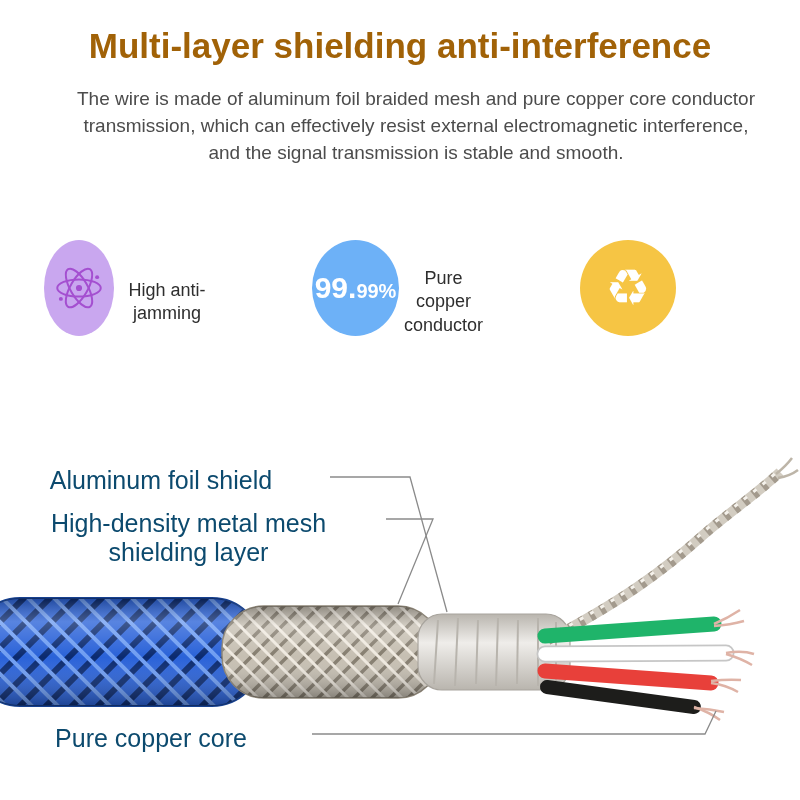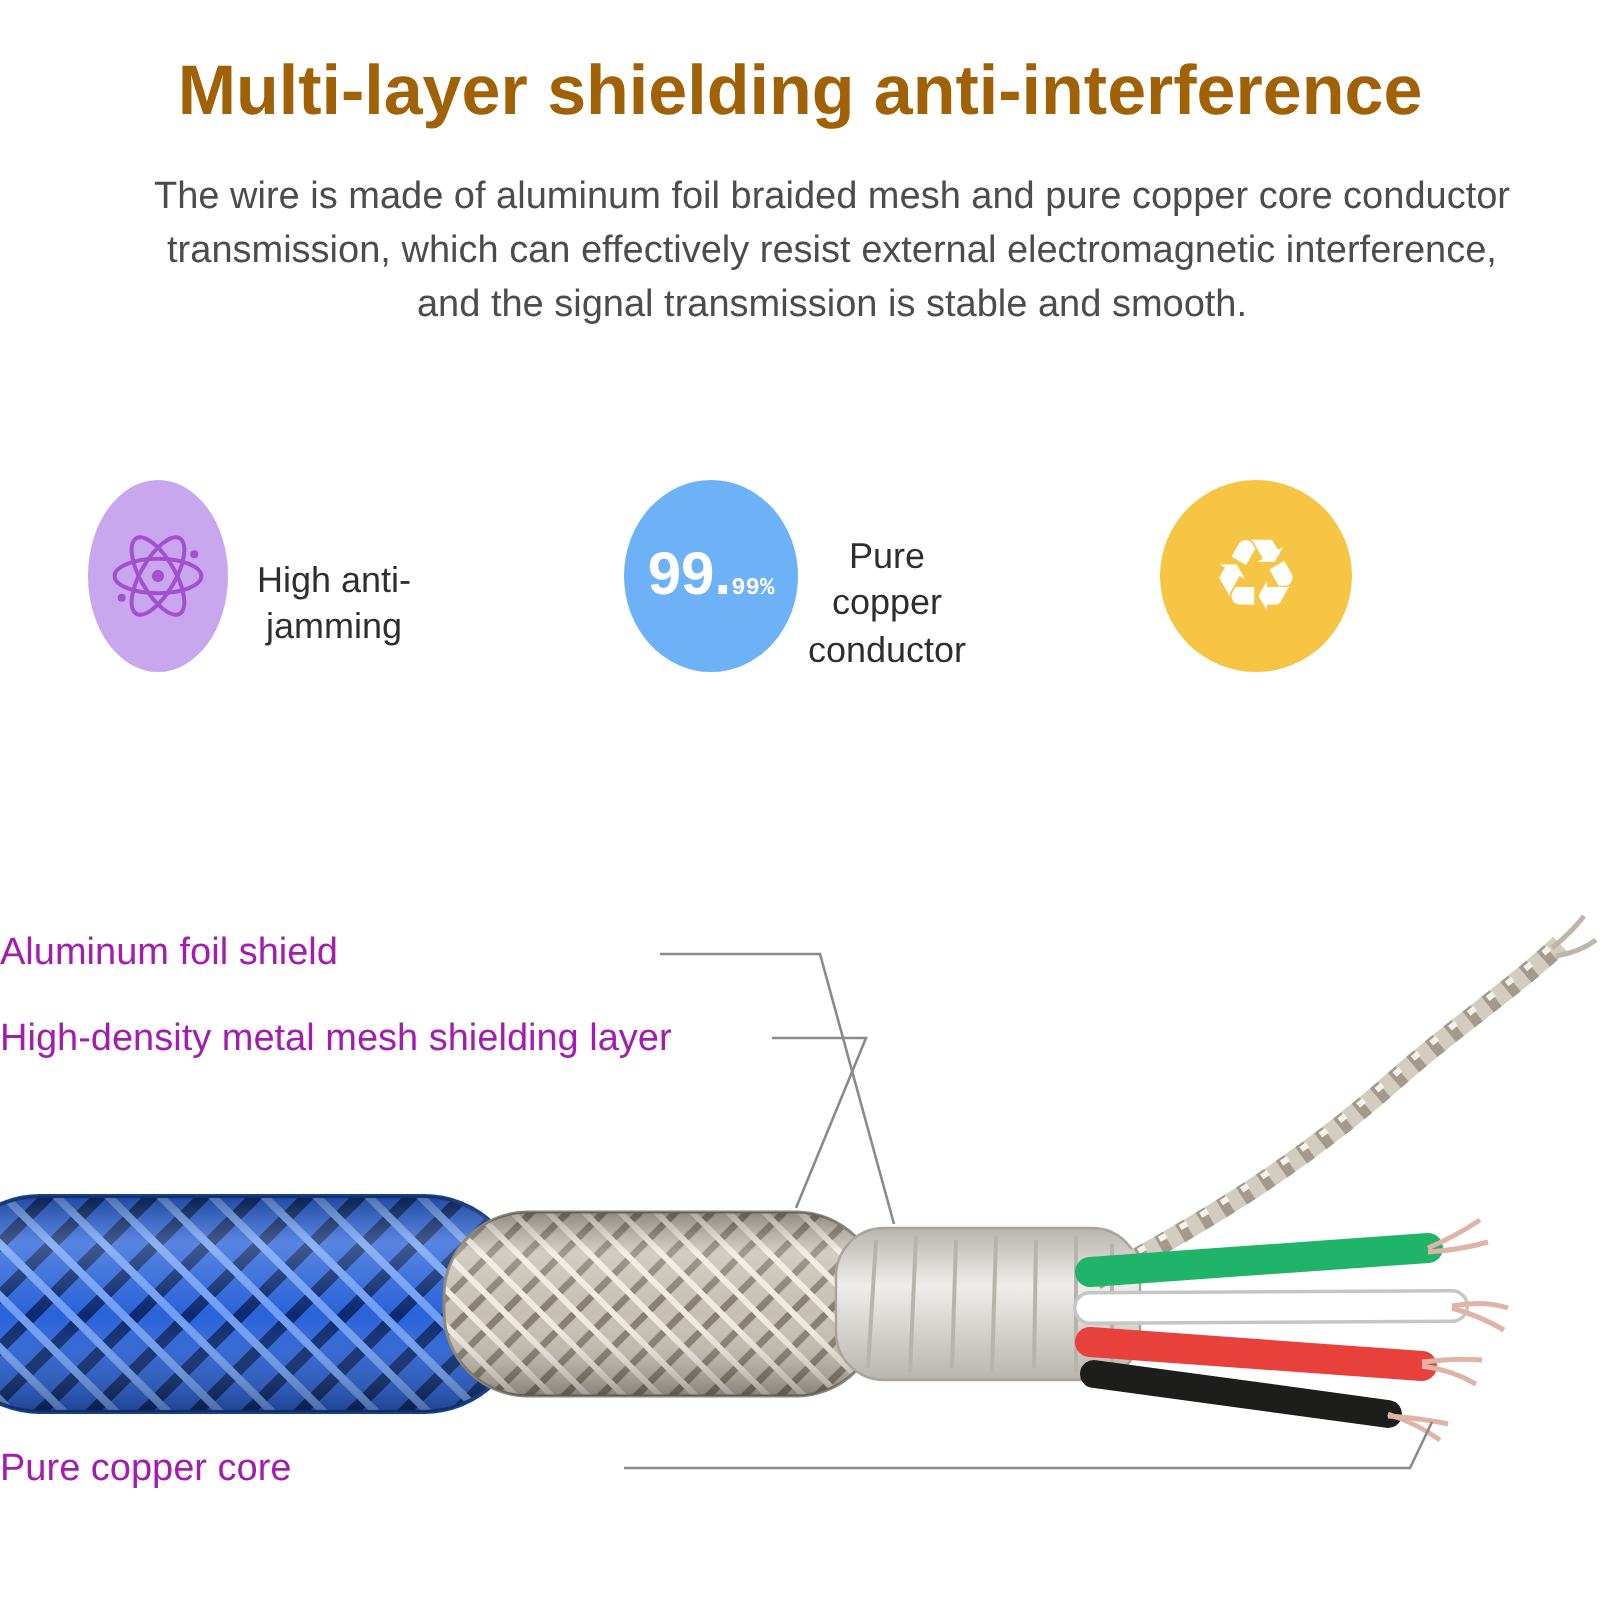--- a/index.html
+++ b/index.html
@@ -29,27 +29,27 @@
   .circle {
     width:96px; height:96px; border-radius:50%;
     display:flex; align-items:center; justify-content:center;
   }
   .caption {
     margin-top:29px; font-size:18px; color:#2e2e2e; text-align:center;
     white-space:pre-line; line-height:1.3;
   }
   .badge { display:flex; align-items:baseline; color:#fff; font-weight:bold; }
   .badge-major { font-size:30px; }
-  .badge-minor { font-size:12px;font-family:Liberation Mono, monospace; }
+  .badge-minor { font-size:20px; }
   .glyph-icon { font-size:50px; line-height:1; }
 
   .diagram-svg { position:absolute; top:440px; left:0; width:800px; height:360px; }
 
   .dlabel {
-    position:absolute; left:0; font-size:19px; color:#a21caf; text-align:left;
+    position:absolute; left:0; font-size:25px; color:#0c4a6e; text-align:center;
   }
   .dlabel-foil { top:466px; width:322px; }
   .dlabel-mesh { top:509px; width:377px; }
   .dlabel-core { top:724px; width:302px; }
 </style>
 </head>
 <body>
 
 <div class="page">
 

